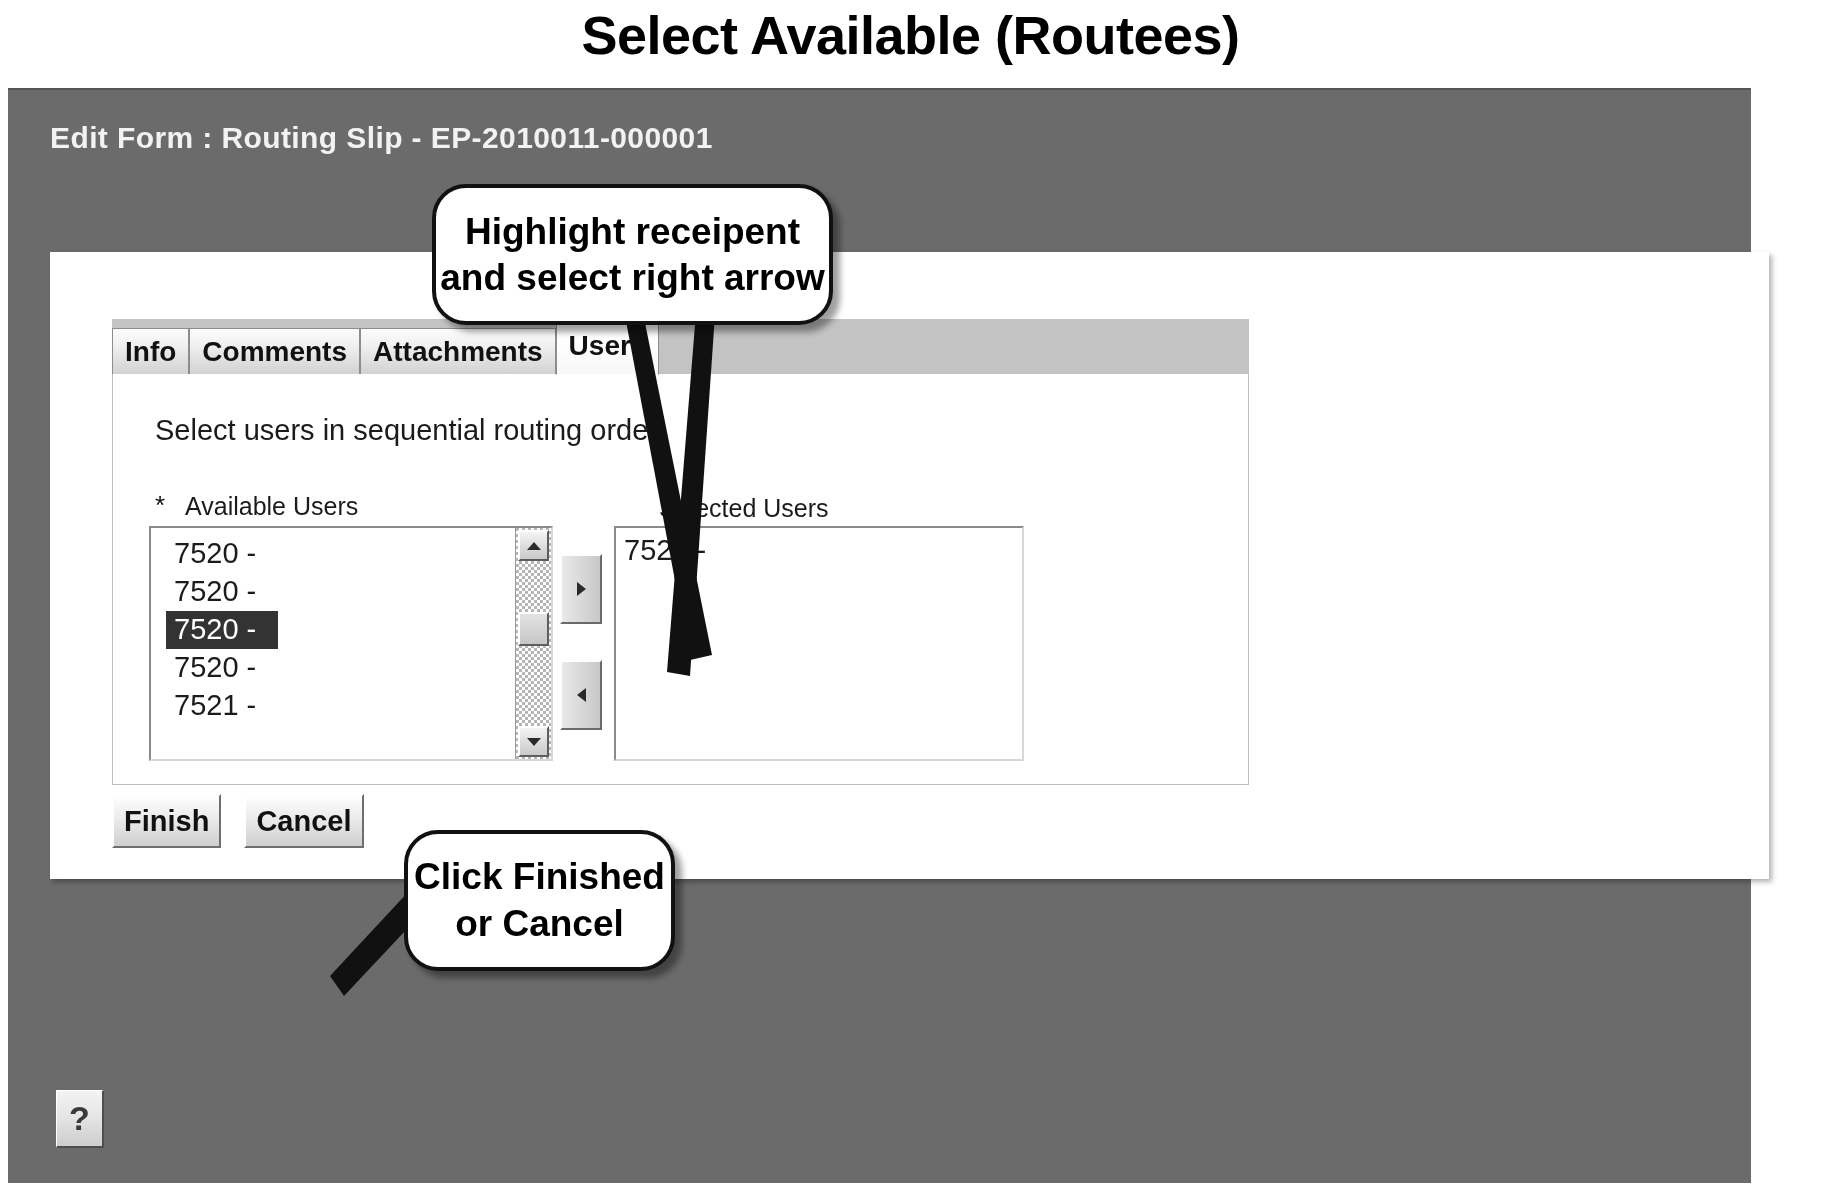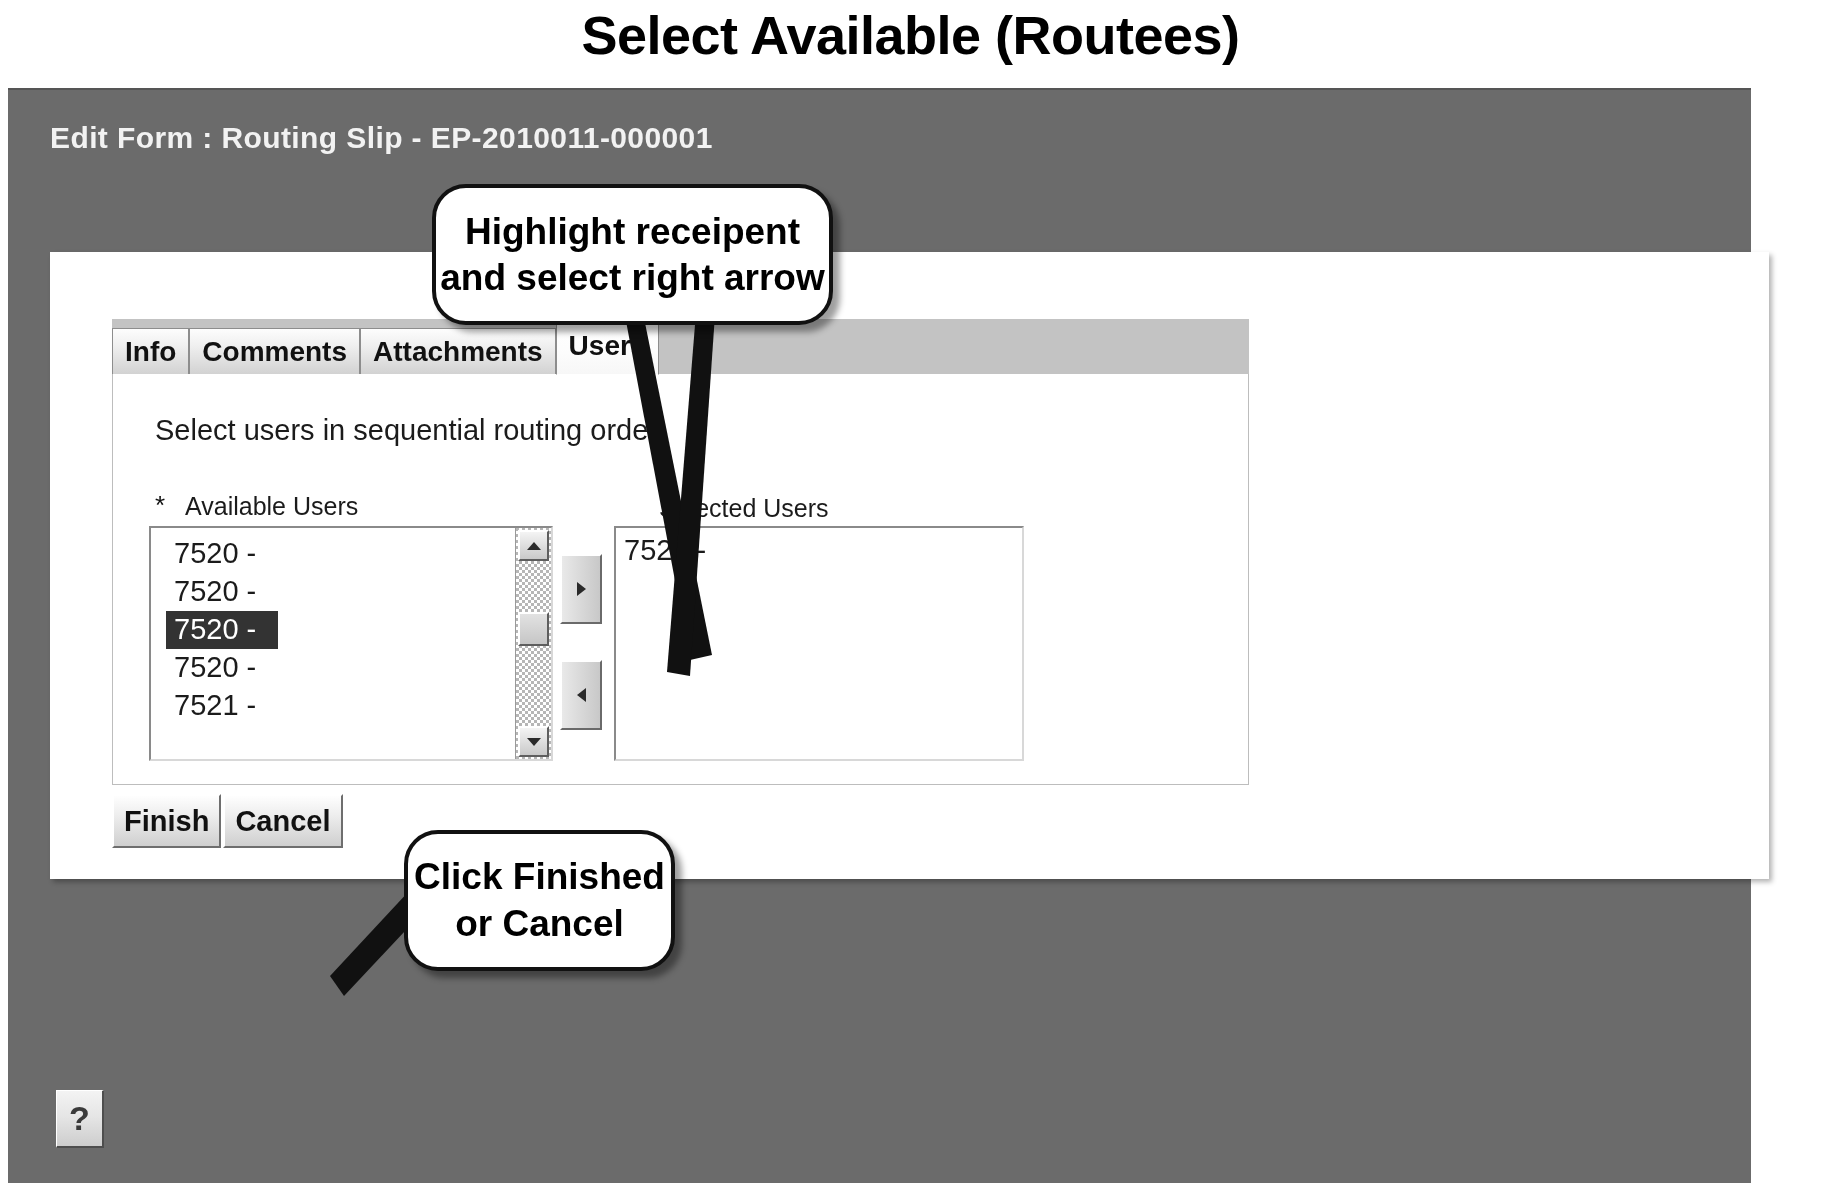--- a/index.html
+++ b/index.html
@@ -266,21 +266,21 @@
   }
   .move-right { left: 447px; top: 180px; }
   .move-left  { left: 447px; top: 286px; }
 
   
   .btn-row {
     position: absolute;
     left: 62px;
     top: 542px;
     display: flex;
-    gap: 2px;
+    gap: 23px;
   }
   .form-btn {
     min-width: 86px;
     height: 54px;
     padding: 0 10px;
     background: linear-gradient(to bottom, #fefefe 0%, #ededed 40%, #cfcfcf 100%);
     border-top: 2px solid #ffffff;
     border-left: 2px solid #ffffff;
     border-right: 2px solid #6e6e6e;
     border-bottom: 2px solid #6e6e6e;

